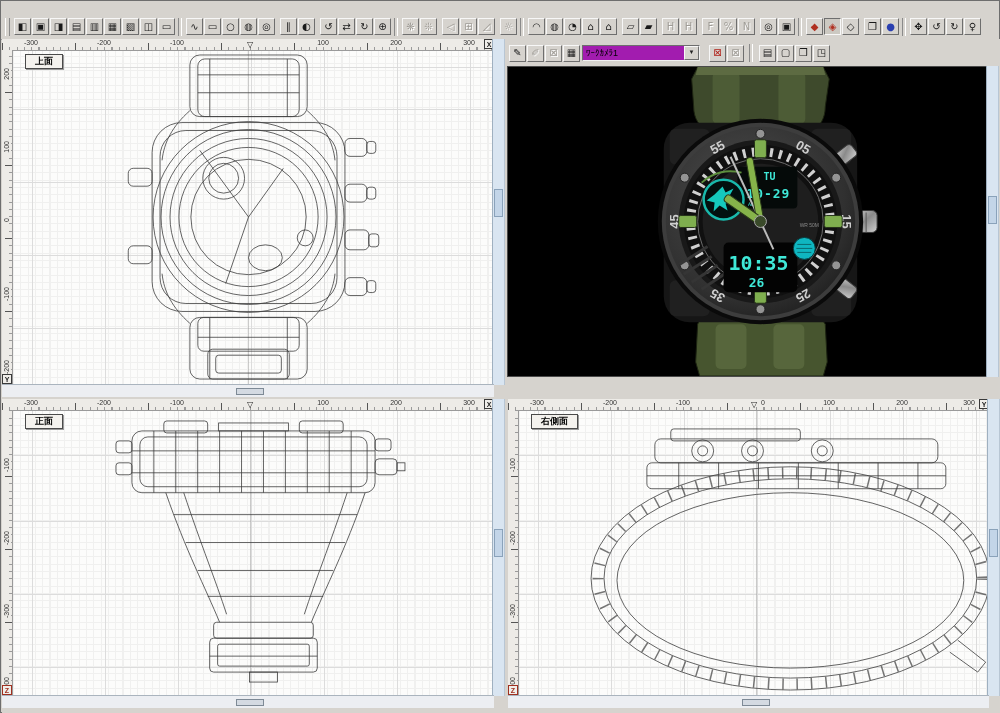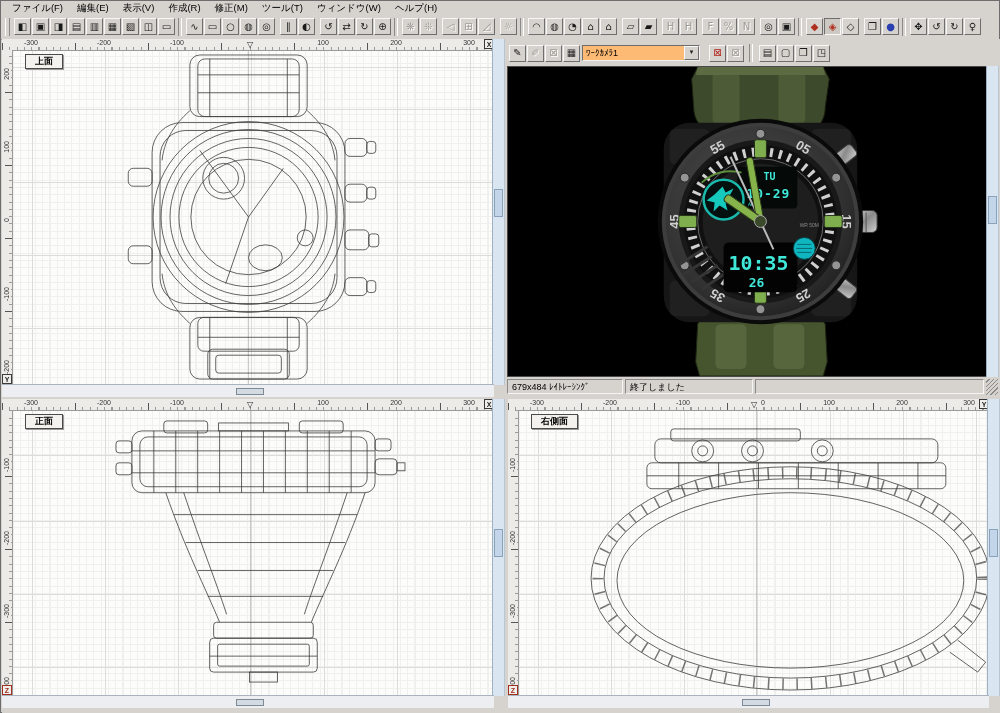--- a/index.html
+++ b/index.html
@@ -36,44 +36,33 @@
       repeating-linear-gradient(90deg,#f0f0ef 0 1px,transparent 1px 7.3px),
       repeating-linear-gradient(0deg,#f0f0ef 0 1px,transparent 1px 7.3px); font-weight: bold;}
   .vp-tag{position:absolute;top:3px;left:12px;height:13px;line-height:13px;padding:0 9px;background:#f4f2ee;border:1px solid #4a4a4a;box-shadow:1px 1px 0 #9a9a9a;font-size:9px;z-index:3;}
   .wf{position:absolute;left:0;top:0;width:100%;height:100%;}
   .vscroll{position:absolute;background:#d9e5f1;border-left:1px solid #9fb0c0;border-right:1px solid #b8c6d4;}
   .vthumb{position:absolute;left:1px;right:1px;height:26px;background:#c3d5e8;border:1px solid #8aa2ba;}
   .hscroll{position:absolute;background:#eceef2;border-top:1px solid #aab4be;}
   .hthumb{position:absolute;top:3px;width:26px;height:5px;background:#d4dae2;border:1px solid #7e8astroke;border:1px solid #7e8a96;}
   
   .rtb{position:absolute;display:flex;align-items:center;}
-  .combo{width:118px;height:16px;margin:4px 2px;background:#fdba74;border:1px solid;border-color:#6e6e6e #f2f2f2 #f2f2f2 #6e6e6e;font-size:9px;display:flex;align-items:center;padding-left:3px;box-sizing:border-box;}
+  .combo{width:118px;height:16px;margin:4px 2px;background:#a21caf;border:1px solid;border-color:#6e6e6e #f2f2f2 #f2f2f2 #6e6e6e;font-size:9px;display:flex;align-items:center;padding-left:3px;box-sizing:border-box;}
   .combo .combo-btn{margin-left:auto;width:13px;height:12px;background:#d6d3ce;border:1px solid;border-color:#f7f7f7 #6e6e6e #6e6e6e #f7f7f7;font-size:6px;line-height:11px;text-align:center;color:#222;}
   .rcanvas{position:absolute;background:#000;border:1px solid #4a4a4a;}
   .rstatus{position:absolute;display:flex;font-size:9px;align-items:stretch;}
   .cell{height:15px;line-height:15px;margin-right:2px;padding:0 4px;background:#d6d3ce;border:1px solid;border-color:#8a8a8a #f5f5f5 #f5f5f5 #8a8a8a;white-space:nowrap;overflow:hidden;box-sizing:border-box;}
   .grip{width:12px;background:repeating-linear-gradient(135deg,#d6d3ce 0 2px,#8a8a8a 2px 3px);}
   .lcd{font-family:"DejaVu Sans Mono",monospace;fill:#3fe8d8;}
 </style>
 </head>
 <body>
 
 <div class="app">
 
-  <div class="menubar">
-
-  <span class="menu-item">ファイル(F)</span>
-      <span class="menu-item">編集(E)</span>
-      <span class="menu-item">表示(V)</span>
-      <span class="menu-item">作成(R)</span>
-      <span class="menu-item">修正(M)</span>
-      <span class="menu-item">ツール(T)</span>
-      <span class="menu-item">ウィンドウ(W)</span>
-      <span class="menu-item">ヘルプ(H)</span>
-    </div>
 
   <div class="toolbar">
     <div class="tb-grip"></div>
     <div class="tb-group">
         <button class="tb"><span>◧</span></button>
         <button class="tb"><span>▣</span></button>
         <button class="tb"><span>◨</span></button>
         <button class="tb"><span>▤</span></button>
         <button class="tb"><span>▥</span></button>
         <button class="tb"><span>▦</span></button>
@@ -364,26 +353,20 @@
           <line x1="266" y1="183" x2="223" y2="90" stroke="#bbbbbb" stroke-width="2"></line>
           <rect x="249.5" y="90" width="7" height="66" rx="3" fill="#86b34a" stroke="#2a3a1a" transform="rotate(-10 253 155)"></rect>
           <rect x="249" y="112" width="8" height="46" rx="3" fill="#86b34a" stroke="#2a3a1a" transform="rotate(-55 253 155)"></rect>
           <circle cx="253" cy="155" r="6" fill="#3a4a2a" stroke="#aaa"></circle>
         </g>
       </svg>
     </div>
     <div class="vscroll" style="right:1px;top:27px;bottom:20px;width:11px;">
         <div class="vthumb" style="top:130px"></div>
       </div>
-    <div class="rstatus" style="left:2px;right:2px;bottom:2px;height:16px;">
-      <div class="cell" style="width:116px">679x484 ﾚｲﾄﾚｰｼﾝｸﾞ</div>
-      <div class="cell" style="width:128px">終了しました</div>
-      <div class="cell" style="flex:1"></div>
-      <div class="grip"></div>
-    </div>
   </div>
 
   <div class="pane" style="left:1px;top:396px;width:503px;height:317px;">
     <div class="hruler" style="left:0;top:2px;right:11px;height:11px;">
       <span class="htick" style="left:29px">-300</span>
       <span class="htick" style="left:102px">-200</span>
       <span class="htick" style="left:175px">-100</span>
       <span class="h-pointer" style="left:248px">▽</span>
       <span class="htick" style="left:321px">100</span>
       <span class="htick" style="left:394px">200</span>

